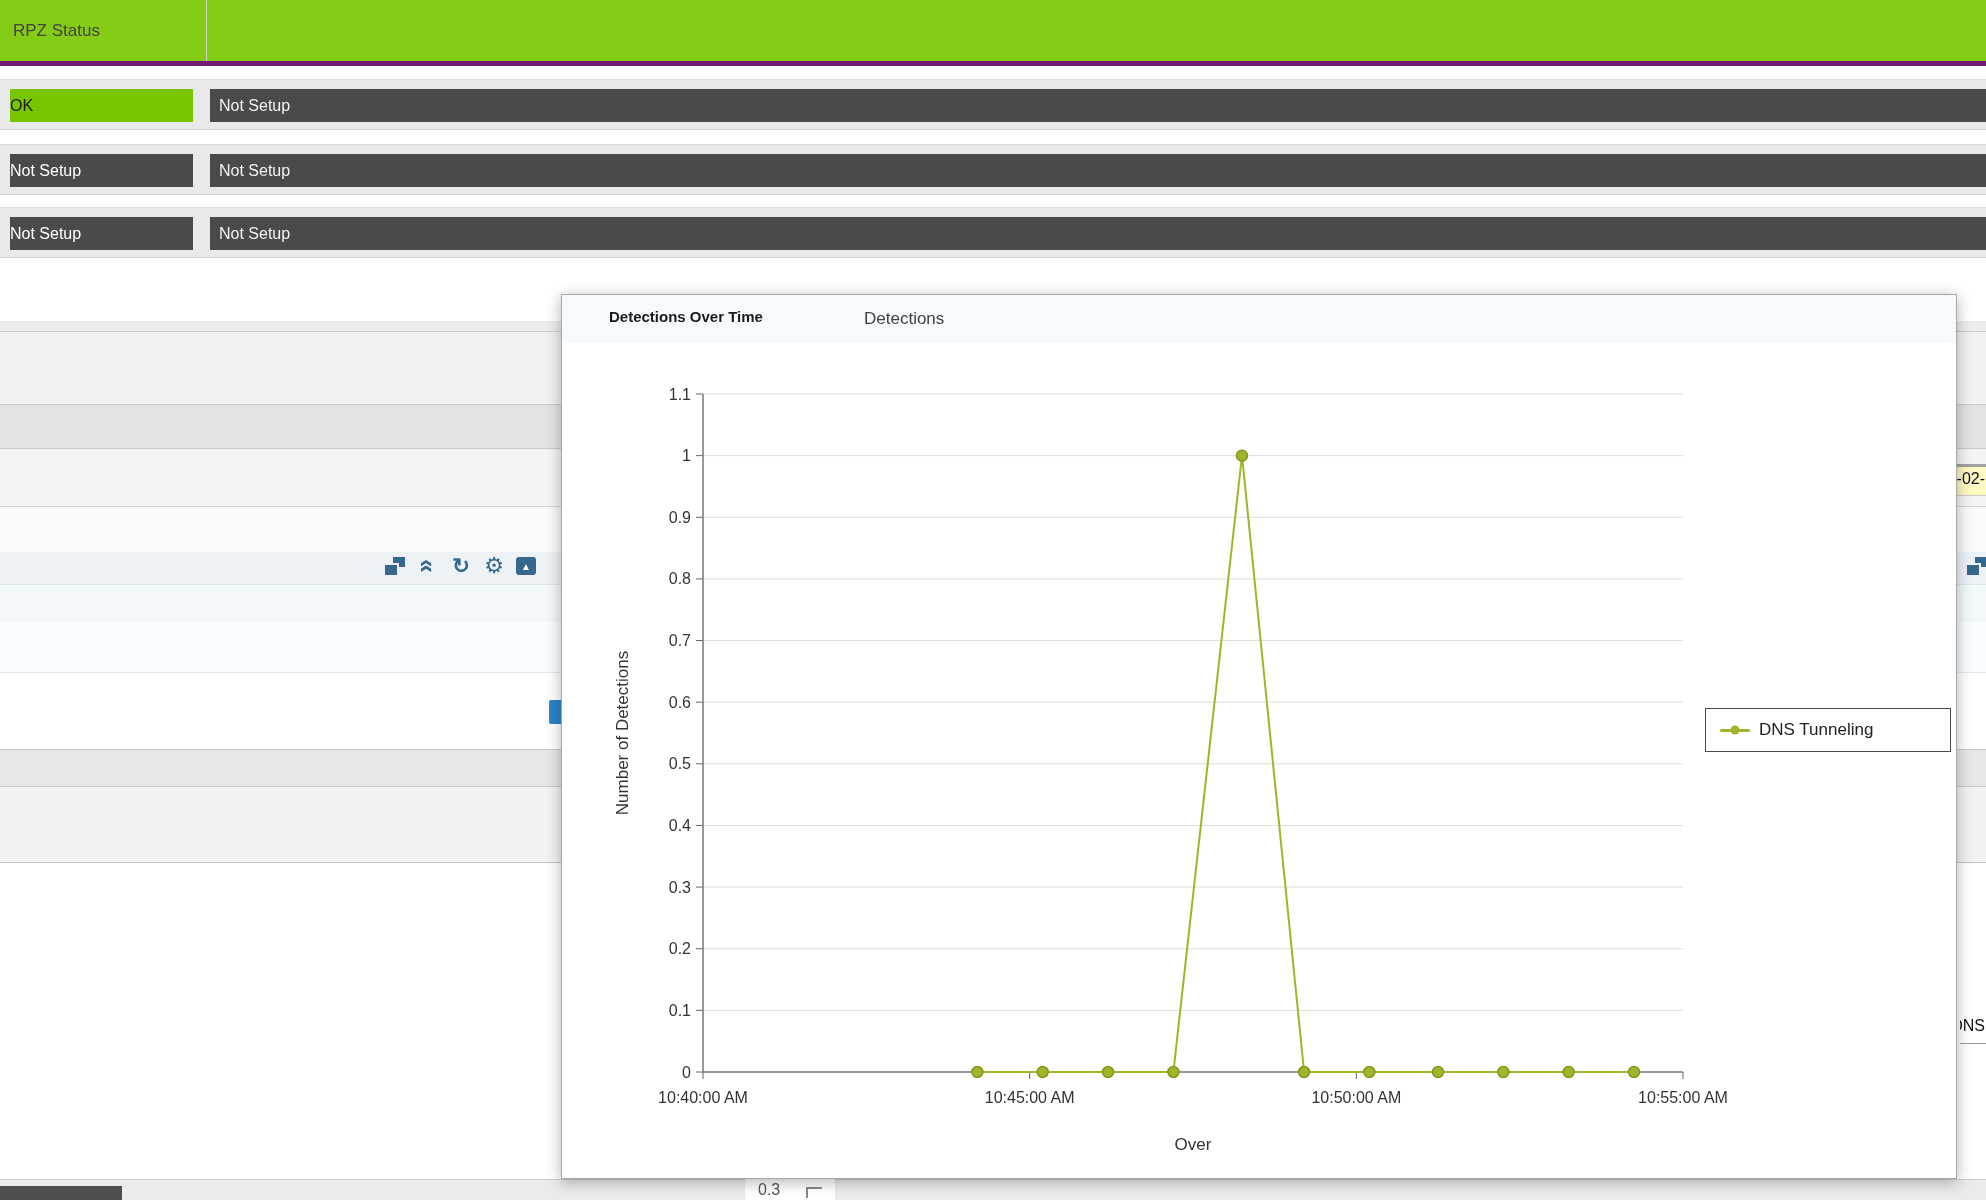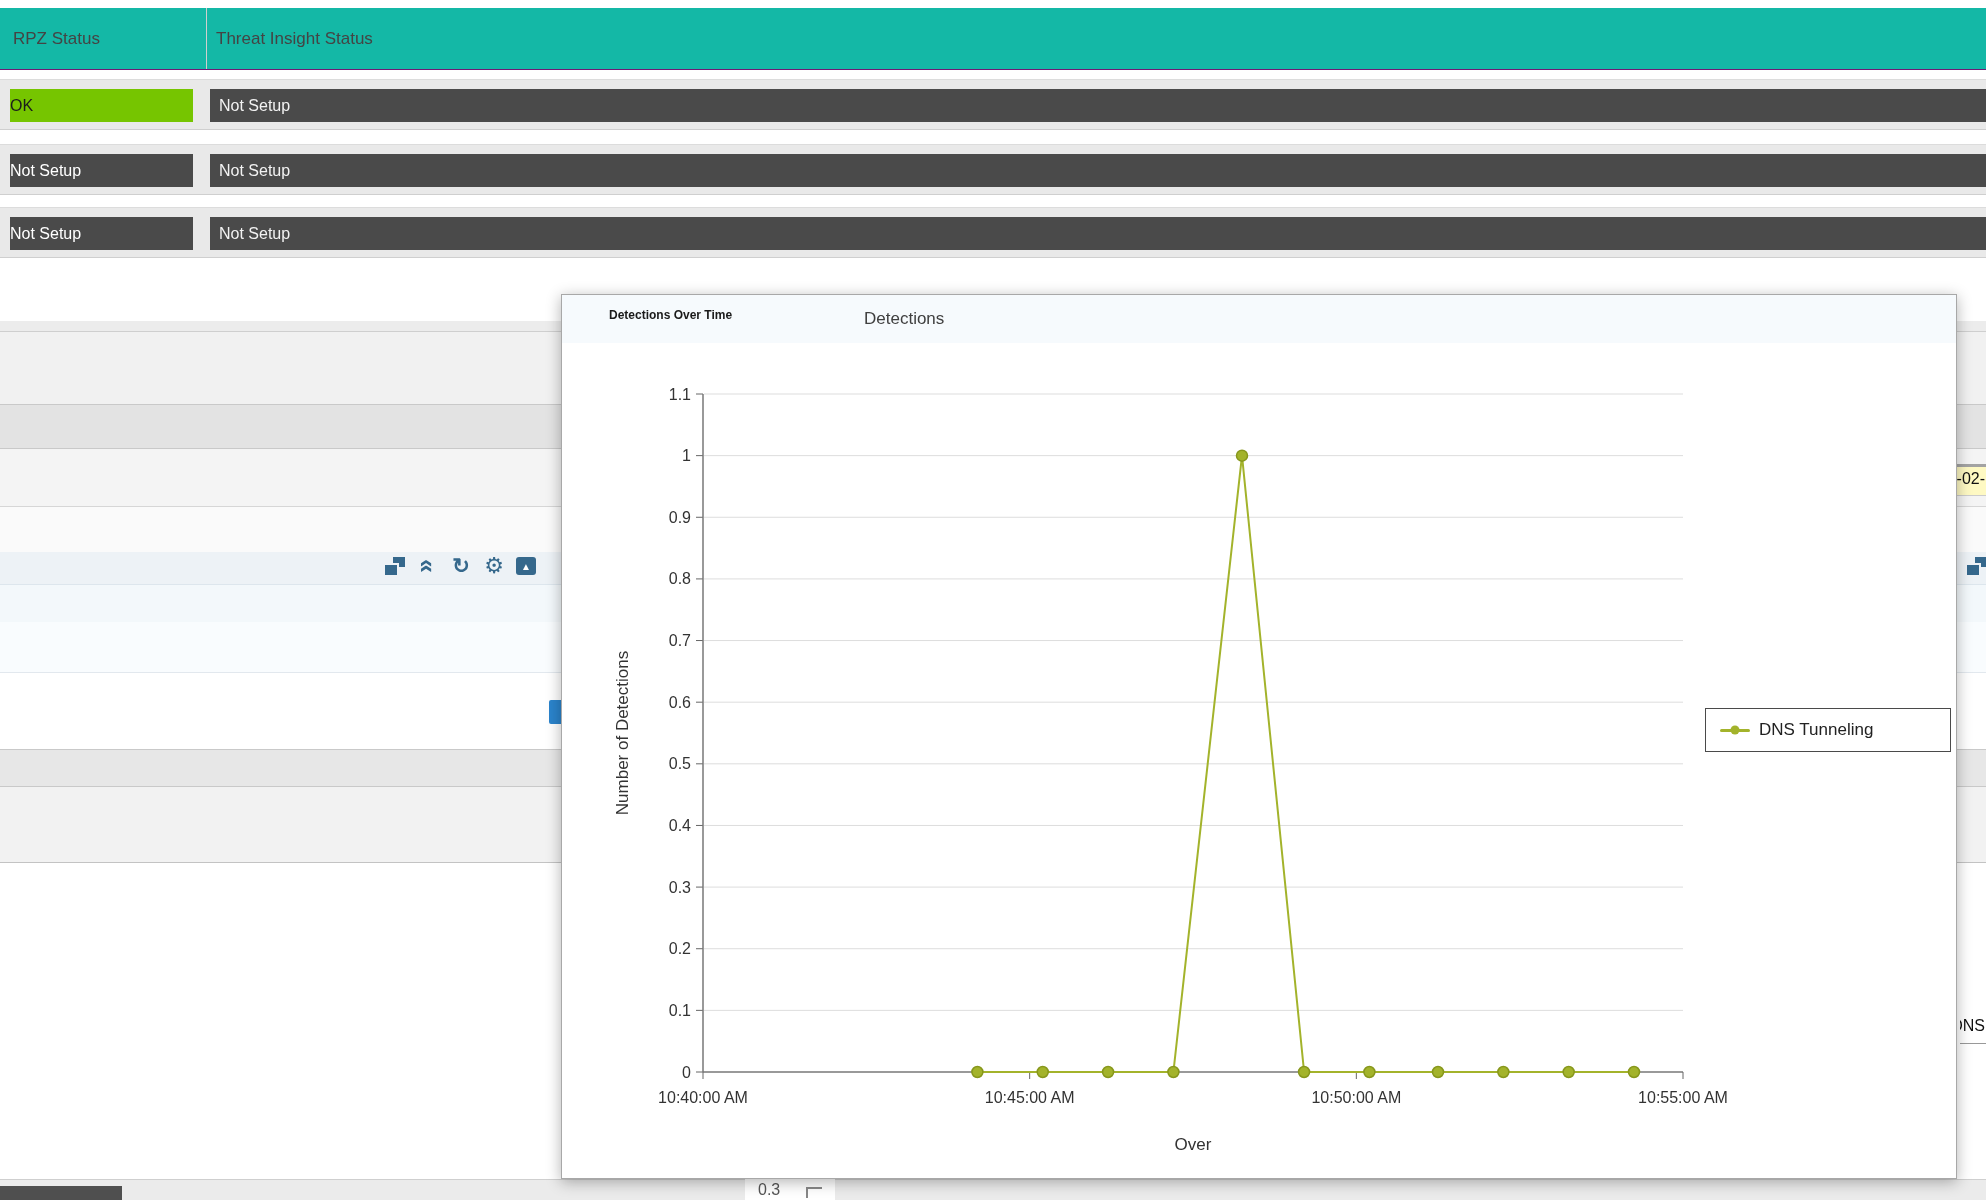--- a/index.html
+++ b/index.html
@@ -3,22 +3,22 @@
 <meta charset="utf-8">
 <style>
   html,body{margin:0;padding:0;background:#fff;}
   .screen{position:relative;width:1986px;height:1200px;overflow:hidden;background:#fff;
           font-family:"Liberation Sans",sans-serif;color:#222;}
 
   
   .band{position:absolute;left:0;right:0;box-sizing:border-box;z-index:0;}
 
   
-  .tbl-header{position:absolute;top:8px;left:0;right:0;height:61px;background:#14b8a6;
-              border-bottom:1px solid #701a75;z-index:2;}
+  .tbl-header{position:absolute;top:0;left:0;right:0;height:61px;background:#84cc16;
+              border-bottom:5px solid #701a75;z-index:2;}
   .tbl-header .th{position:absolute;top:0;height:61px;line-height:61px;font-size:17px;color:#444;}
   .th-col1{left:13px;}
   .th-col2{left:216px;}
   .vdiv{position:absolute;left:206px;top:0;width:1px;height:61px;background:#cfcfcf;}
 
   .status-row{position:absolute;left:0;right:0;height:51px;background:#e9e9e9;
               border-top:1px solid #dcdcdc;border-bottom:1px solid #cfcfcf;
               box-sizing:border-box;z-index:2;}
   .chip{position:absolute;left:10px;top:9px;width:183px;height:33px;line-height:33px;
         box-sizing:border-box;font-size:16px;}
@@ -40,21 +40,21 @@
                   background:#35688c;box-shadow:0 0 0 2px #eef2f6;}
   .ic-collapse{transform:rotate(90deg);font-size:25px;font-weight:bold;}
   .ic-refresh{font-size:21px;font-weight:bold;}
   .ic-gear{font-size:22px;}
   .ic-export{width:20px;height:18px;background:#35688c;border-radius:3px;color:#fff;font-size:10px;}
 
   
   .popup{position:absolute;left:561px;top:294px;width:1396px;height:885px;background:#fff;
          border:1px solid #a8a8a8;box-shadow:0 3px 14px rgba(0,0,0,.3);z-index:10;box-sizing:border-box;}
   .popup-header{position:absolute;top:0;left:0;right:0;height:48px;background:#f6fafd;}
-  .popup-title{position:absolute;left:47px;top:13px;font-size:12px;font-weight:bold;color:#1a1a1a;}
+  .popup-title{position:absolute;left:47px;top:13px;font-size:15px;font-weight:bold;color:#1a1a1a;}
   .popup-link{position:absolute;left:302px;top:14px;font-size:17px;color:#404040;text-decoration:none;cursor:pointer;}
   #chart-svg{position:absolute;left:0;top:0;}
   #chart-svg text.tick{font-family:"Liberation Sans",sans-serif;font-size:16px;fill:#333;}
   .chart-ylabel{position:absolute;left:61px;top:438px;transform:translate(-50%,-50%) rotate(-90deg);
                 font-size:17px;color:#333;white-space:nowrap;}
   .chart-xlabel{position:absolute;left:631px;top:840px;transform:translateX(-50%);
                 font-size:17px;color:#333;}
   .legend{position:absolute;left:1143px;top:413px;width:246px;height:44px;background:#fff;
           border:1px solid #4a4a4a;box-sizing:border-box;display:flex;align-items:center;
           padding:16px 14px;cursor:pointer;}
@@ -92,21 +92,20 @@
   <div class="band" style="top:584px;height:38px;background:#f3f8fb;border-top:1px solid #dde6ed;"></div>
   <div class="band" style="top:622px;height:51px;background:#f9fcfe;border-bottom:1px solid #e2e8ee;"></div>
   <div class="band" style="top:673px;height:76px;background:#ffffff;"></div>
   <div class="band" style="top:749px;height:38px;background:#e7e7e7;border-top:1px solid #c9c9c9;border-bottom:1px solid #c9c9c9;"></div>
   <div class="band" style="top:787px;height:76px;background:#f2f2f2;border-bottom:1px solid #c3c3c3;"></div>
   <div class="band" style="top:863px;height:316px;background:#ffffff;"></div>
   <div class="band" style="top:1179px;height:21px;background:#ebebeb;border-top:1px solid #cfcfcf;"></div>
 
   <div class="tbl-header">
     <div class="th th-col1">RPZ Status</div>
-    <div class="th th-col2">Threat Insight Status</div>
     <div class="vdiv"></div>
   </div>
 
   <div class="status-row" style="top:79px;">
     <div class="chip chip-ok">OK</div>
     <div class="bar bar-dark">Not Setup</div>
   </div>
   <div class="status-row" style="top:144px;">
     <div class="chip chip-dark">Not Setup</div>
     <div class="bar bar-dark">Not Setup</div>

